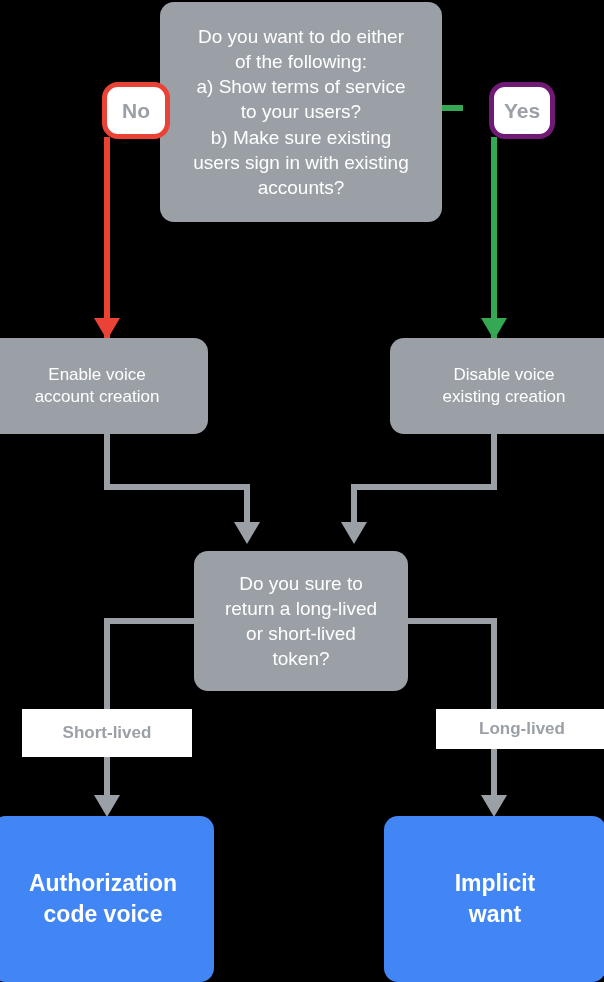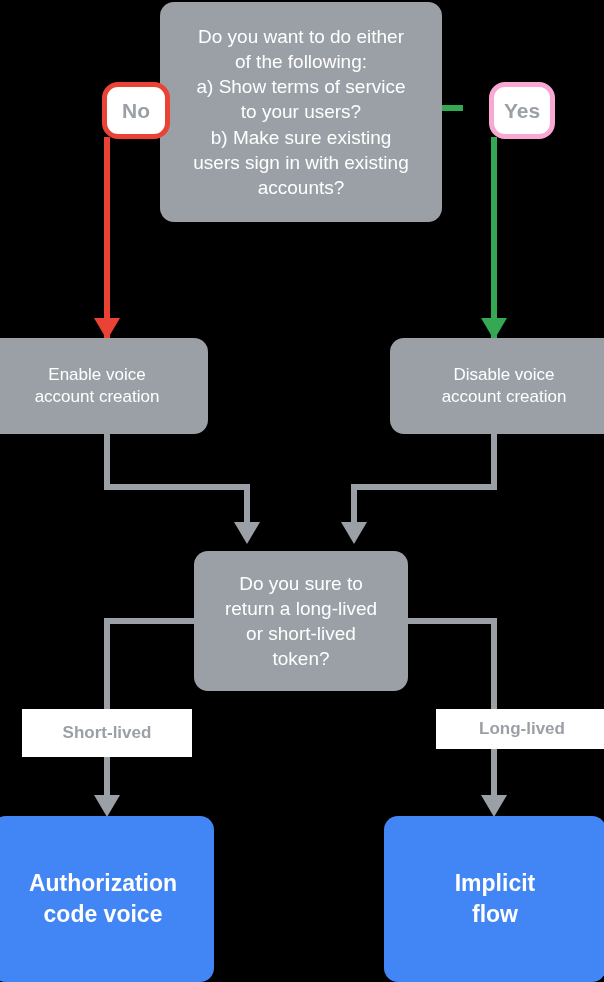--- a/index.html
+++ b/index.html
@@ -66,21 +66,21 @@
     border-radius: 16px;
     display: flex;
     align-items: center;
     justify-content: center;
     font-size: 21px;
     font-weight: bold;
     color: #9aa0a6;
     margin-left: 28px;
   }
   #pill-no  { left: 74px;  top: 82px; width: 68px; height: 57px; border: 5px solid #ea4335; }
-  #pill-yes { left: 461px; top: 82px; width: 66px; height: 57px; border: 5px solid #f9a8d4; }
+  #pill-yes { left: 461px; top: 82px; width: 66px; height: 57px; border: 5px solid #701a75; }
 
   
   .edge-label {
     position: absolute;
     box-sizing: border-box;
     background: #ffffff;
     color: #9aa0a6;
     font-size: 17px;
     font-weight: bold;
     display: flex;
@@ -151,21 +151,21 @@
 accounts?</span>
   </div>
 
   <div class="node" id="node-enable">
     <span class="txt">Enable voice
 account creation</span>
   </div>
 
   <div class="node" id="node-disable">
     <span class="txt">Disable voice
-account creation</span>
+existing creation</span>
   </div>
 
   <div class="node" id="node-token">
     <span class="txt">Do you sure to
 return a long-lived
 or short-lived
 token?</span>
   </div>
 
   <div class="pill" id="pill-no">
@@ -184,16 +184,16 @@
     <span>Long-lived</span>
   </div>
 
   <div class="terminal" id="term-auth">
     <span class="txt">Authorization
 code voice</span>
   </div>
 
   <div class="terminal" id="term-implicit">
     <span class="txt">Implicit
-flow</span>
+want</span>
   </div>
 
 </div>
 
 </body></html>

